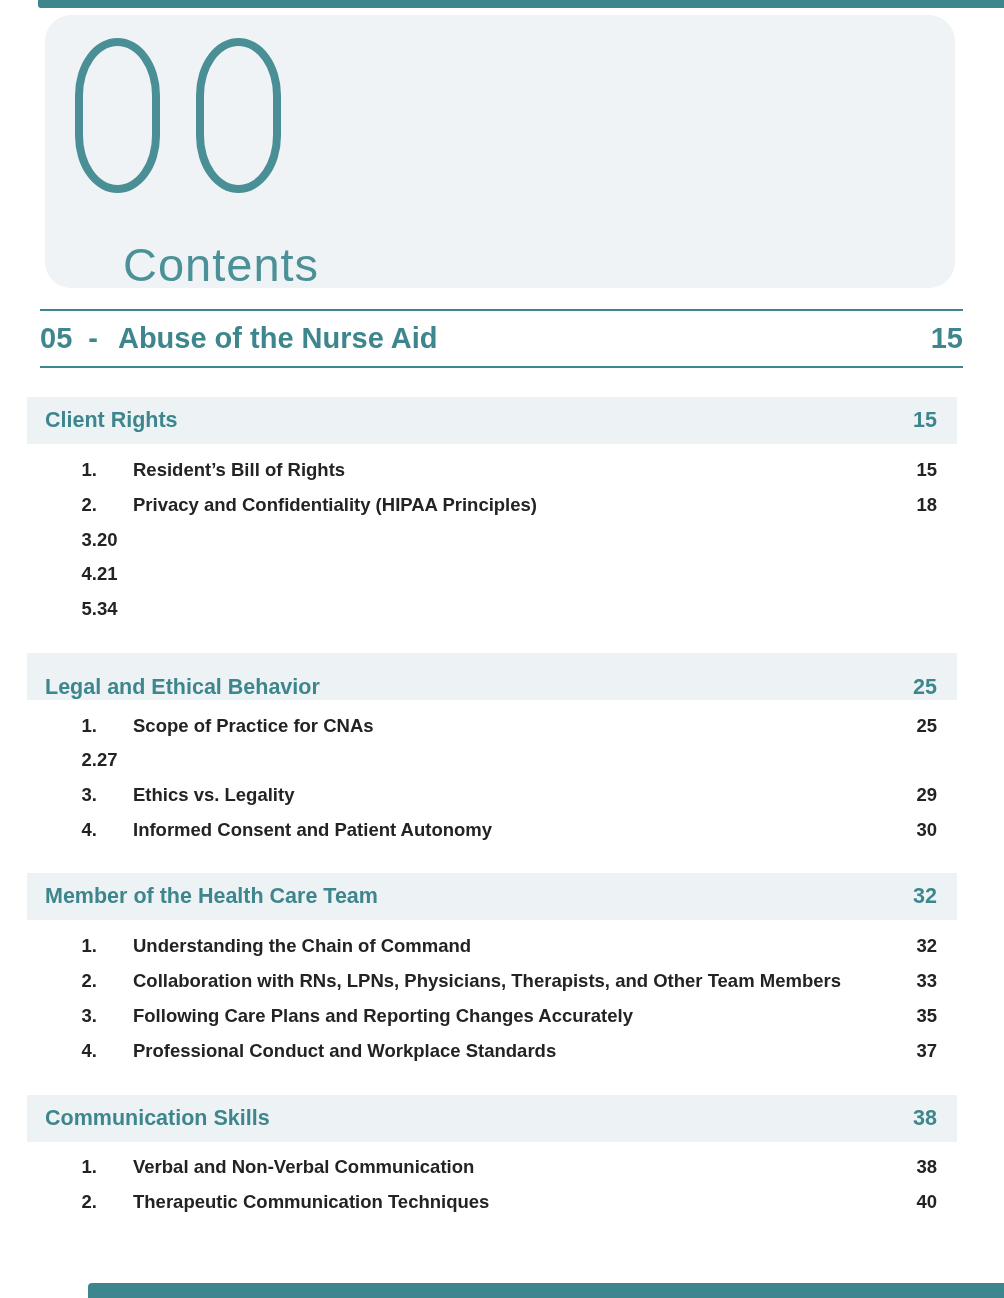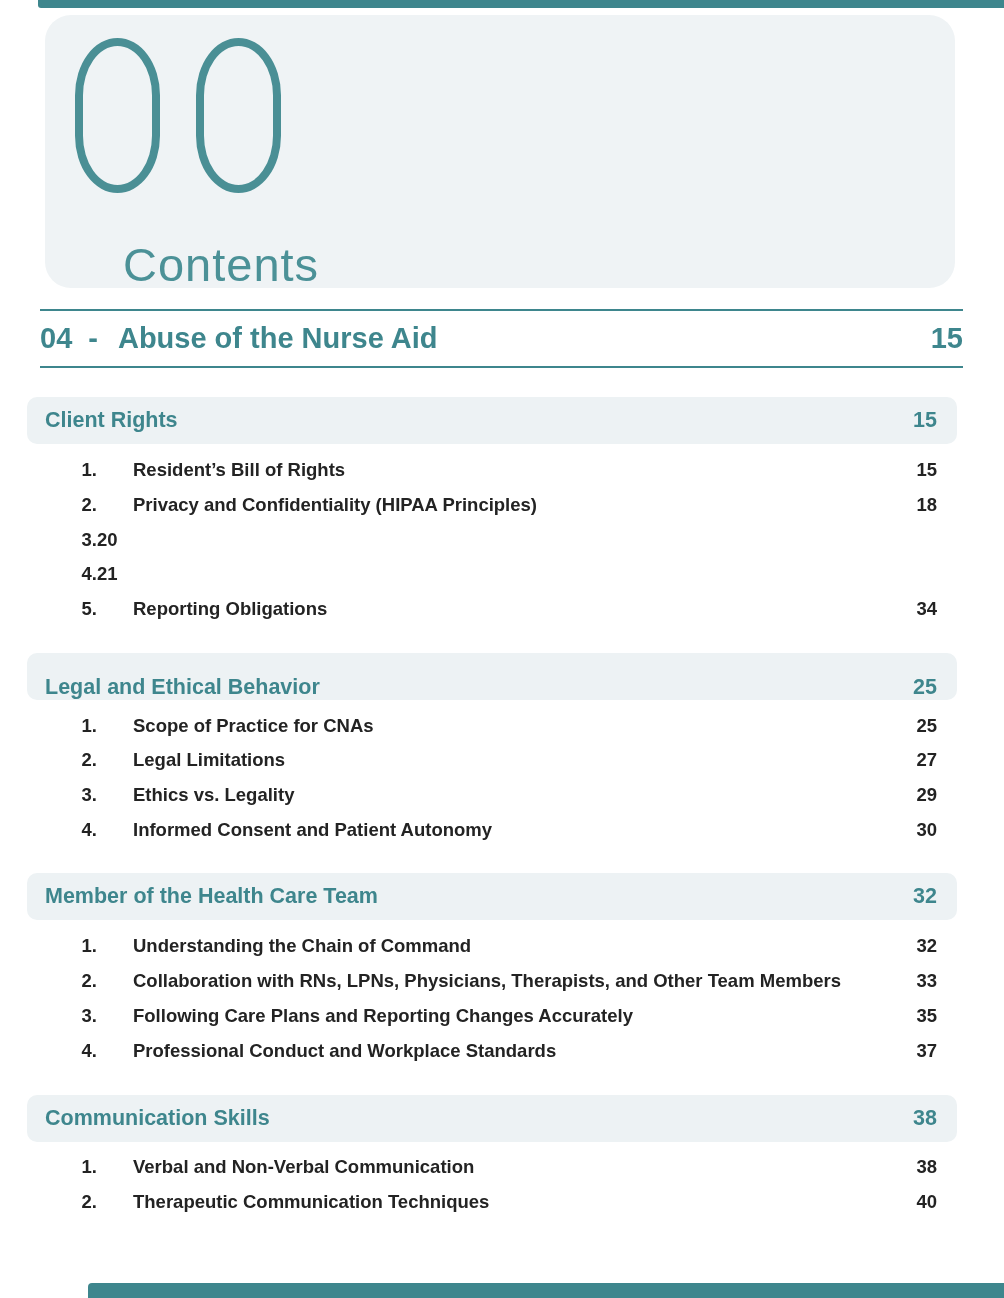--- a/index.html
+++ b/index.html
@@ -30,21 +30,21 @@
     border-top:2px solid #3e868d;border-bottom:2px solid #3e868d;
     box-sizing:border-box;display:flex;align-items:center;justify-content:space-between;
     color:#3e868d;font-weight:700;font-size:29px;
   }
   .chapter-left{display:flex;align-items:center;}
   .chapter-num{margin-right:16px;}
   .chapter-dash{margin-right:20px;}
 
   .section-bar{
     position:absolute;left:27px;width:930px;height:47px;
-    background:#edf2f4;border-radius:10px;box-sizing:border-box;
+    background:#edf2f4;border-radius:0;box-sizing:border-box;
     display:flex;align-items:center;justify-content:space-between;
     padding:0 20px 0 18px;color:#3e868d;font-weight:700;font-size:21.5px;
   }
   .sec1{top:397px;} .sec2{top:653px;align-items:flex-end;} .sec3{top:873px;} .sec4{top:1095px;}
 
   .toc-item{
     position:absolute;left:40px;width:897px;height:24px;
     display:flex;align-items:center;
     color:#232323;font-weight:700;font-size:18.5px;
   }
@@ -61,21 +61,21 @@
 <div class="contents-box">
   <div class="zero-row">
     <div class="zero"></div>
     <div class="zero"></div>
   </div>
   <div class="contents-title">Contents</div>
 </div>
 
 <div class="chapter-row">
   <div class="chapter-left">
-    <span class="chapter-num">04</span>
+    <span class="chapter-num">05</span>
     <span class="chapter-dash">-</span>
     <span>Abuse of the Nurse Aid</span>
   </div>
   <span>15</span>
 </div>
 
 <div class="section-bar sec1">
   <span>Client Rights</span>
   <span>15</span>
 </div>
@@ -92,36 +92,34 @@
 <div class="toc-item" style="top:528px">
   <span class="num">3.</span>
   <span class="pg">20</span>
 </div>
 <div class="toc-item" style="top:562px">
   <span class="num">4.</span>
   <span class="pg">21</span>
 </div>
 <div class="toc-item" style="top:597px">
   <span class="num">5.</span>
-  <span class="label">Reporting Obligations</span>
   <span class="pg">34</span>
 </div>
 
 <div class="section-bar sec2">
   <span>Legal and Ethical Behavior</span>
   <span>25</span>
 </div>
 <div class="toc-item" style="top:714px">
   <span class="num">1.</span>
   <span class="label">Scope of Practice for CNAs</span>
   <span class="pg">25</span>
 </div>
 <div class="toc-item" style="top:748px">
   <span class="num">2.</span>
-  <span class="label">Legal Limitations</span>
   <span class="pg">27</span>
 </div>
 <div class="toc-item" style="top:783px">
   <span class="num">3.</span>
   <span class="label">Ethics vs. Legality</span>
   <span class="pg">29</span>
 </div>
 <div class="toc-item" style="top:818px">
   <span class="num">4.</span>
   <span class="label">Informed Consent and Patient Autonomy</span>

